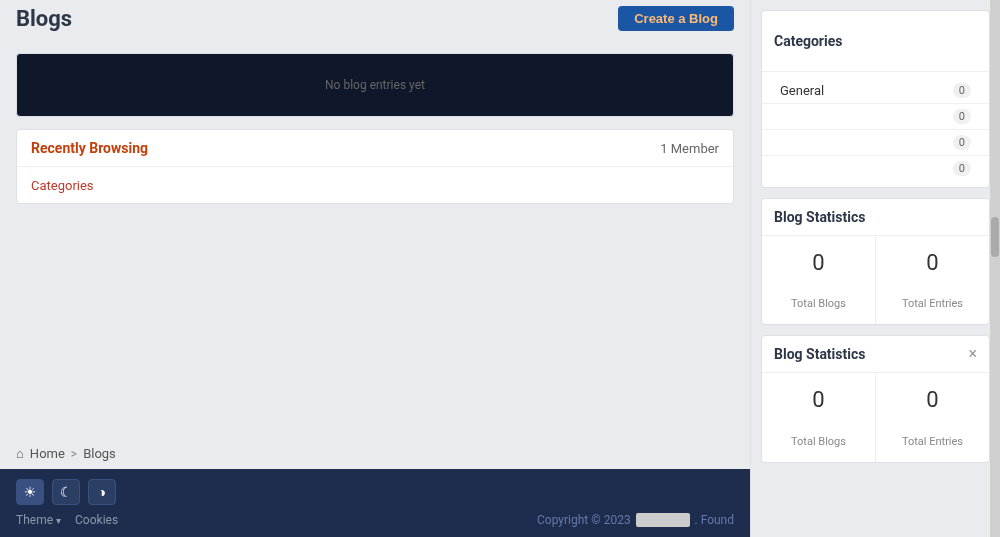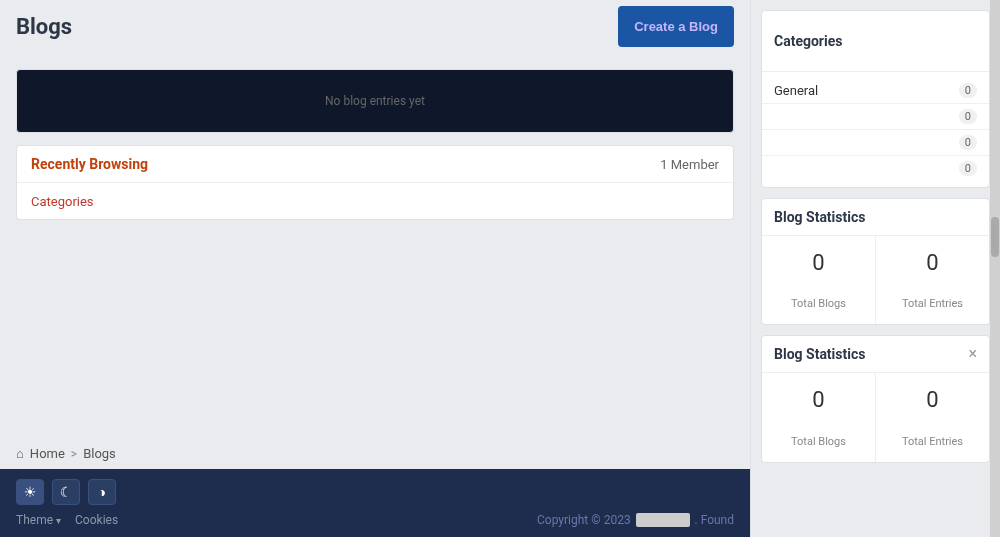--- a/index.html
+++ b/index.html
@@ -42,23 +42,23 @@
     }
 
     .page-title {
       font-size: 22px;
       font-weight: 700;
       color: #2d3748;
     }
 
     .create-blog-btn {
       background: #1a56a4;
-      color: #c4b5fd;
+      color: #fdba74;
       border: none;
-      padding: 13px 16px;
+      padding: 5px 16px;
       border-radius: 4px;
       font-size: 13px;
       font-weight: 600;
       cursor: pointer;
     }
 
     
     .no-entries-box {
       background: #0f172a;
       border: 1px solid #dde0e4;
@@ -215,21 +215,21 @@
     }
 
     .categories-list {
       padding: 6px 0;
     }
 
     .category-item {
       display: flex;
       justify-content: space-between;
       align-items: center;
-      padding: 5px 12px;
+      padding: 5px 18px;
       font-size: 13px;
       color: #333;
       border-bottom: 1px solid #f0f0f0;
     }
 
     .category-item:last-child {
       border-bottom: none;
     }
 
     .category-count {

